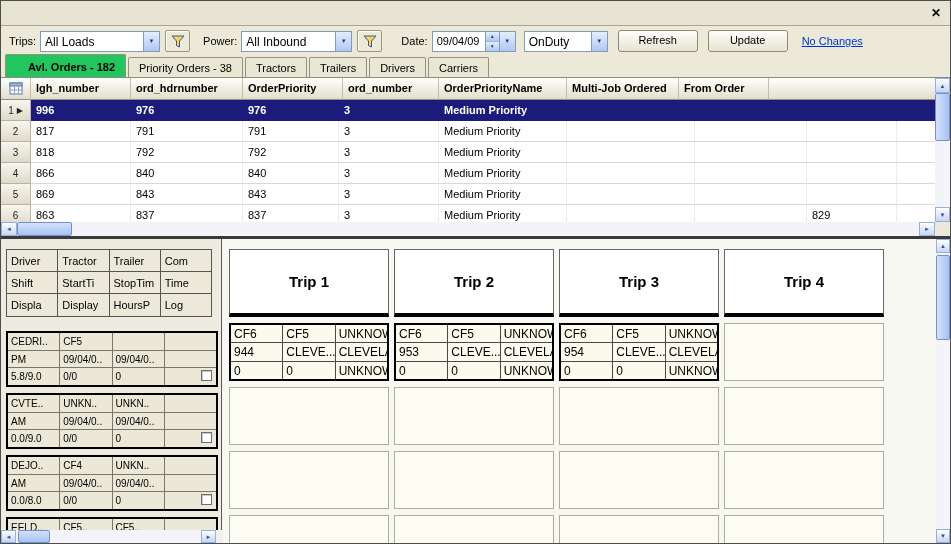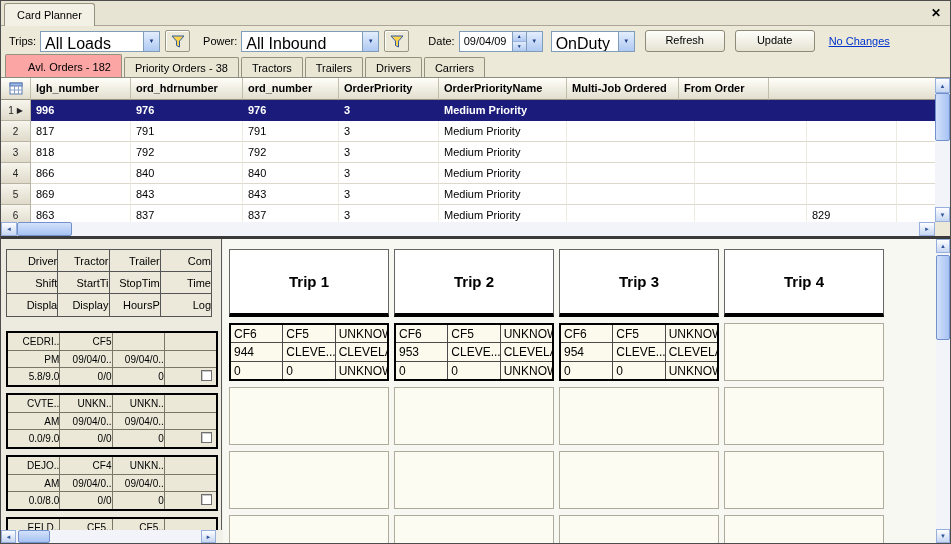--- a/index.html
+++ b/index.html
@@ -10,42 +10,42 @@
   
   .titlebar { position:absolute; left:0; top:0; right:0; height:25px; background:#E7E4D3; border-bottom:1px solid #A9A696; }
   .win-tab { position:absolute; left:3px; top:2px; height:23px; padding:5px 12px 0; background:#F3F1E6;
              border:1px solid #94927F; border-bottom:none; border-radius:3px 3px 0 0; font-size:11px; }
   .close-x { position:absolute; right:9px; top:5px; font-weight:bold; font-size:12px; color:#000; cursor:default; }
 
   
   .toolbar { position:absolute; left:0; top:26px; right:1px; height:28px; display:flex; align-items:center; padding-left:8px; font-size:11px; }
   .lbl { margin-right:4px; white-space:nowrap; }
   .combo { display:flex; height:21px; background:#fff; border:1px solid #7F9DB9; align-items:stretch; }
-  .combo-text { padding:3px 4px 0; flex:1; font-size:16px; white-space:nowrap; overflow:hidden; }
+  .combo-text { padding:3px 4px 0; flex:1; font-size:12px; white-space:nowrap; overflow:hidden; }
   .combo-arrow { width:16px; display:flex; align-items:center; justify-content:center;
                  background:linear-gradient(#E3EDFD,#AFC9F2); border-left:1px solid #7F9DB9; font-size:6px; color:#1F3F86; }
   .tool-btn { width:25px; height:22px; margin:0 5px; background:#ECE9D8; border:1px solid #999683; border-radius:2px;
               display:flex; align-items:center; justify-content:center; box-shadow:inset 1px 1px 0 #fff; }
   .datebox { display:flex; height:21px; background:#fff; border:1px solid #7F9DB9; }
   .date-text { padding:3px 4px 0; font-size:11px; width:52px; }
   .spin { width:14px; display:flex; flex-direction:column; border-left:1px solid #7F9DB9; }
   .spin span { flex:1; display:flex; align-items:center; justify-content:center; font-size:5px; color:#1F3F86;
                background:linear-gradient(#E3EDFD,#AFC9F2); }
   .spin span + span { border-top:1px solid #9DB4DC; }
   .push-btn { height:22px; padding:3px 16px 8px; margin-left:10px; background:linear-gradient(#FEFEFB,#E6E3D2);
               border:1px solid #8D8A77; border-radius:3px; font-size:11px; text-align:center; }
   .link { color:#0033CC; text-decoration:underline; margin-left:14px; white-space:nowrap; }
   .sp8 { width:8px; } .sp14 { width:14px; }
 
   
   .tabstrip { position:absolute; left:0; top:54px; right:0; height:23px; display:flex; align-items:flex-end;
               padding-left:4px; border-bottom:1px solid #898C7E; }
   .tab { height:20px; padding:4px 10px 0; margin-right:2px; background:#E9E6D4; border:1px solid #94927F;
          border-bottom:none; border-radius:2px 2px 0 0; font-size:11px; white-space:nowrap; }
-  .tab.active { height:23px; padding-top:6px; background:#fca5a5; font-weight:normal;padding-left:22px; }
+  .tab.active { height:23px; padding-top:6px; background:#22c55e; font-weight:bold;padding-left:22px; }
 
   
   .grid-area { position:absolute; left:0; top:77px; right:0; height:158px; background:#fff; }
   .grid-clip { position:absolute; left:0; top:0; right:15px; bottom:14px; overflow:hidden; background:#fff; }
   .g-header { display:flex; height:22px; }
   .gh-cell, .gh-corner { flex:none; background:linear-gradient(#FFFFF9,#E2DECE); border-right:1px solid #C2BEAC;
              border-bottom:1px solid #95927E; font-weight:bold; font-size:11px; padding:4px 8px 0 5px;
              white-space:nowrap; overflow:hidden; }
   .gh-corner { width:30px; display:flex; align-items:center; justify-content:center; padding:0; }
   .gh-fill { flex:1; background:linear-gradient(#FFFFF9,#E2DECE); border-bottom:1px solid #95927E; }
@@ -71,21 +71,21 @@
   .g-vscroll .sbtn { height:15px; }
   .g-vscroll .sthumb { left:0; right:0; top:0; height:48px; }
   .g-hscroll { position:absolute; left:0; bottom:0; right:15px; height:14px; display:flex; }
   .g-hscroll .sbtn { width:16px; }
   .g-hscroll .hthumb { top:0; bottom:0; left:0; width:55px; }
   .g-corner { position:absolute; right:0; bottom:0; width:15px; height:14px; background:#ECE9D8; }
 
   
   .planner { position:absolute; left:0; top:235px; right:0; bottom:0; border-top:3px solid #3A3A3A; background:#F2F1E9; }
   .left-col { position:absolute; left:0; top:0; bottom:13px; width:221px; background:#EDEBDF;
-              border-right:1px solid #5A5A5A; overflow:hidden; padding:10px 0 0 5px;text-align:right; }
+              border-right:1px solid #5A5A5A; overflow:hidden; padding:10px 0 0 5px; }
   .legend-card { width:206px; border:1px solid #555; background:#ECE9DA; margin-bottom:14px; }
   .legend-card .card-row { display:flex; height:22px; border-bottom:1px solid #555; }
   .legend-card .card-row:last-child { border-bottom:none; }
   .legend-card .card-cell { flex:1; border-right:1px solid #555; font-size:11px; padding:5px 0 0 4px;
                             white-space:nowrap; overflow:hidden; }
   .legend-card .card-cell:last-child { border-right:none; }
   .driver-card { width:212px; height:56px; border:2px solid #000; background:#EBE8D8; margin-bottom:6px;
                  display:flex; flex-direction:column; }
   .driver-card .card-row { flex:1; display:flex; border-bottom:1px solid #7A7668; }
   .driver-card .card-row:last-child { border-bottom:none; }
@@ -114,40 +114,37 @@
   .p-hscroll { position:absolute; left:0; bottom:0; width:215px; height:13px; display:flex; }
   .p-hscroll .sbtn { width:15px; }
   .p-hscroll .hthumb { top:0; bottom:0; left:2px; width:32px; }
 </style>
 </head>
 <body>
 
 <div class="window">
 
   <div class="titlebar">
-    <div class="win-tab">
-      <span>Card Planner</span>
-    </div>
     <span class="close-x">✕</span>
   </div>
 
   <div class="toolbar">
     <span class="lbl">Trips:</span>
     <div class="combo" style="width:120px">
       <span class="combo-text">All Loads</span>
       <span class="combo-arrow">▼</span>
     </div>
     <div class="tool-btn">
       <svg width="14" height="13" viewBox="0 0 14 13">
         <polygon points="1,1 13,1 8.5,6 8.5,12 5.5,10.5 5.5,6" fill="#FFD34E" stroke="#2F5C9E" stroke-width="1"></polygon>
       </svg>
     </div>
     <span class="sp8"></span>
     <span class="lbl">Power:</span>
-    <div class="combo" style="width:138px">
+    <div class="combo" style="width:111px">
       <span class="combo-text">All Inbound</span>
       <span class="combo-arrow">▼</span>
     </div>
     <div class="tool-btn">
       <svg width="14" height="13" viewBox="0 0 14 13">
         <polygon points="1,1 13,1 8.5,6 8.5,12 5.5,10.5 5.5,6" fill="#FFD34E" stroke="#2F5C9E" stroke-width="1"></polygon>
       </svg>
     </div>
     <span class="sp14"></span>
     <span class="lbl">Date:</span>
@@ -185,22 +182,22 @@
           <svg width="14" height="13" viewBox="0 0 14 13">
             <rect x="1" y="1" width="12" height="11" fill="#fff" stroke="#5A7AB0"></rect>
             <rect x="1" y="1" width="12" height="3" fill="#9DB8E8" stroke="#5A7AB0"></rect>
             <line x1="5.5" y1="4" x2="5.5" y2="12" stroke="#8AA0C8"></line>
             <line x1="9.5" y1="4" x2="9.5" y2="12" stroke="#8AA0C8"></line>
             <line x1="1" y1="8" x2="13" y2="8" stroke="#8AA0C8"></line>
           </svg>
         </div>
       <div class="gh-cell" style="width: 100px;">lgh_number</div>
           <div class="gh-cell" style="width: 112px;">ord_hdrnumber</div>
+          <div class="gh-cell" style="width: 100px;">OrderPriority</div>
           <div class="gh-cell" style="width: 96px;">ord_number</div>
-          <div class="gh-cell" style="width: 100px;">OrderPriority</div>
           <div class="gh-cell" style="width: 128px;">OrderPriorityName</div>
           <div class="gh-cell" style="width: 112px;">Multi-Job Ordered</div>
           <div class="gh-cell" style="width: 90px;">From Order</div>
           <div class="gh-fill"></div>
         </div>
       <div>
           <div class="g-row selected">
             <div class="g-rownum">1<div class="row-arrow">▶</div></div>
             <div class="g-cell" style="width: 100px;">996</div>
             <div class="g-cell" style="width: 112px;">976</div>

